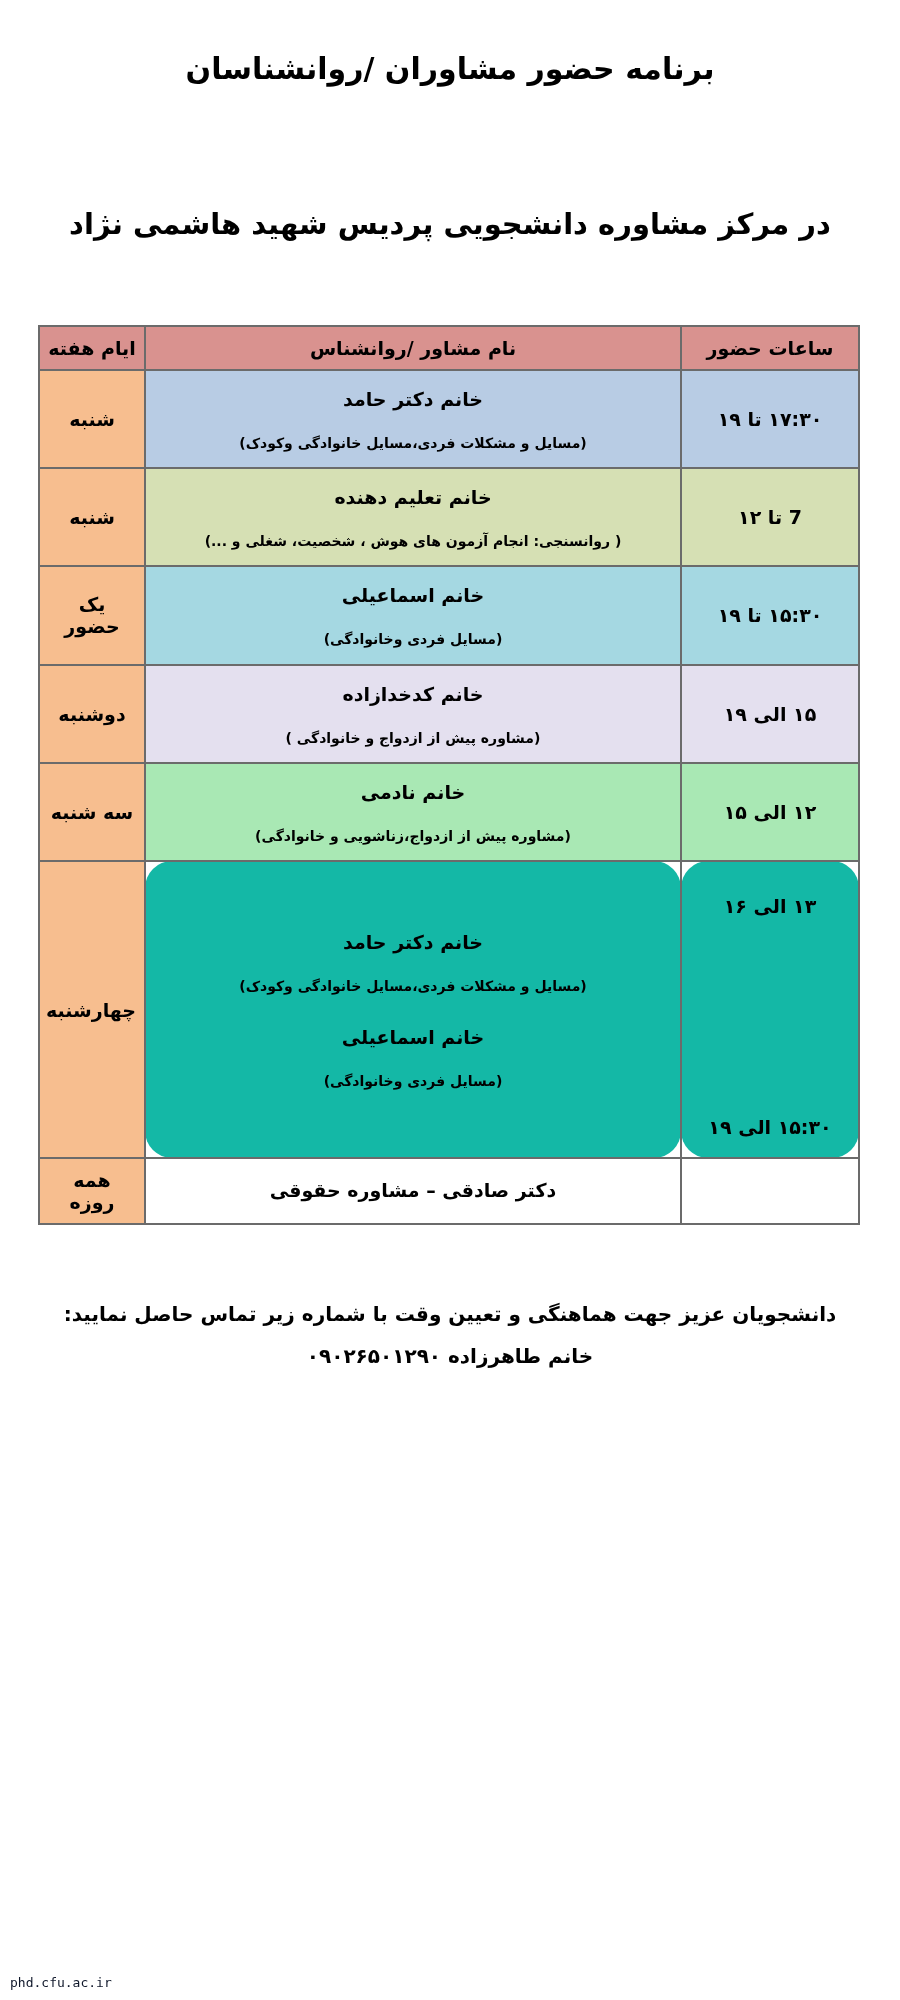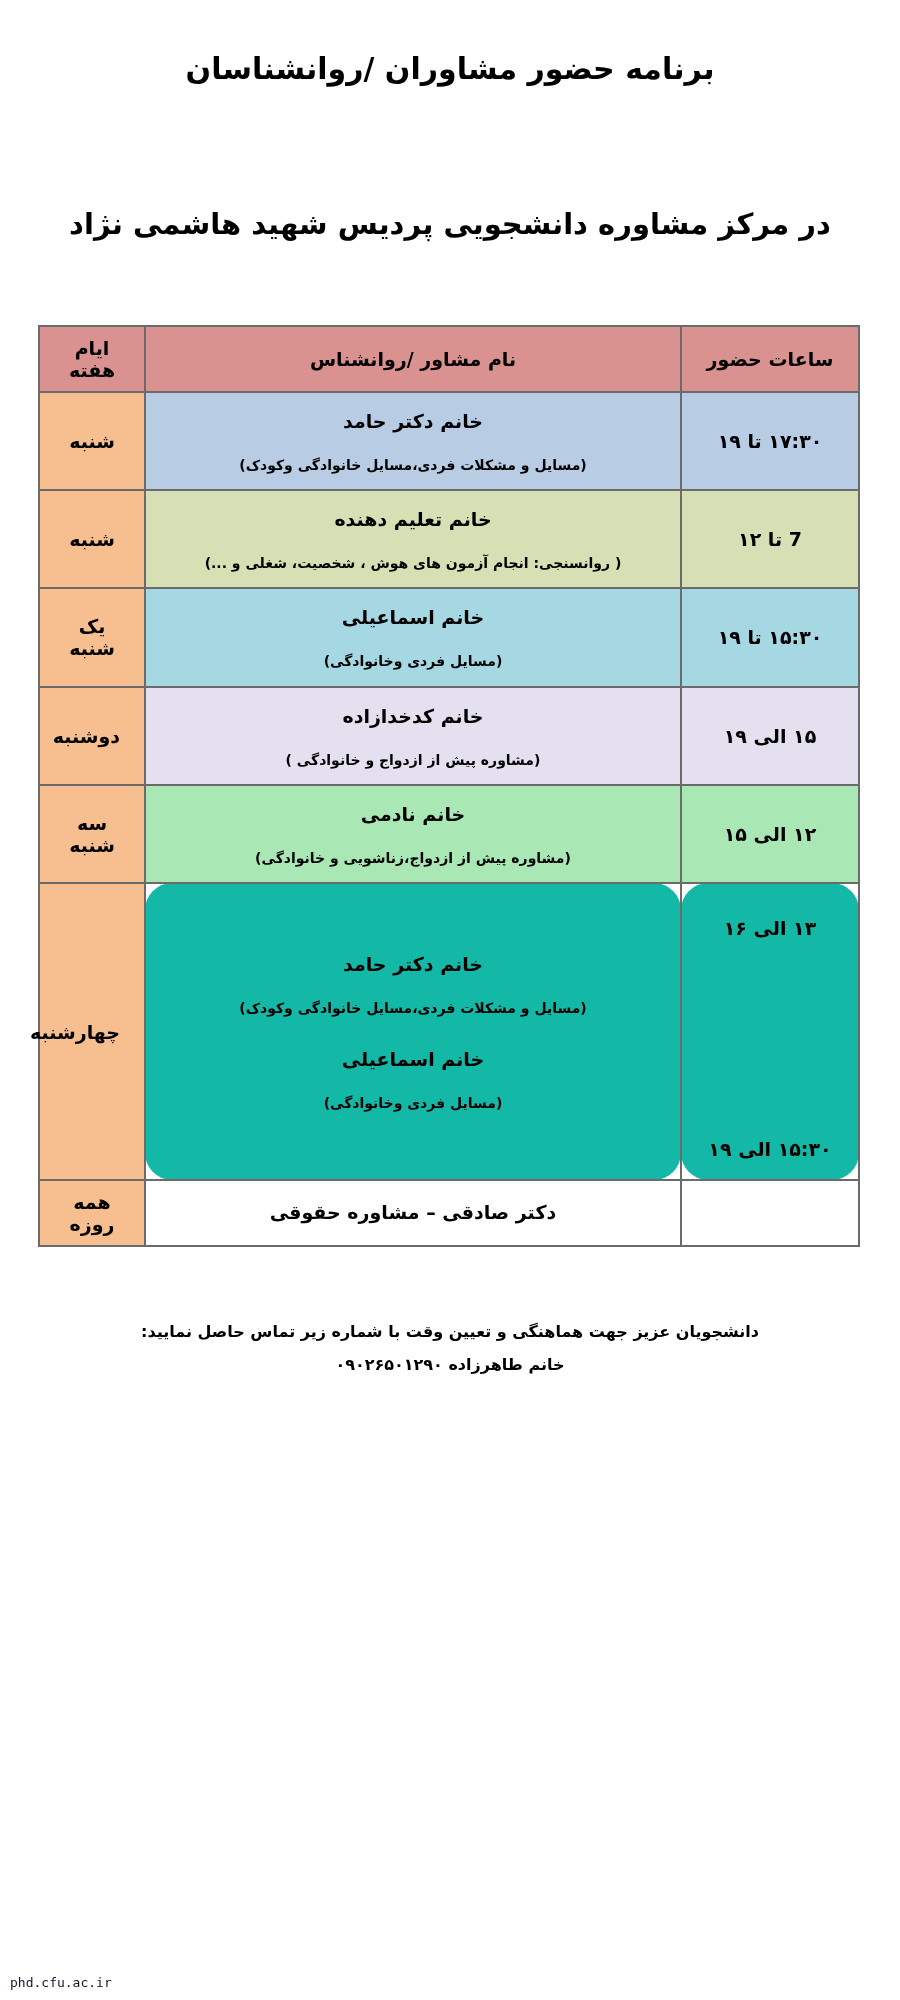--- a/index.html
+++ b/index.html
@@ -52,21 +52,21 @@
   table.sched col.c-name  { width: 536px; }
   table.sched col.c-day   { width: 106px; }
 
   table.sched th, table.sched td {
     border: 2px solid #6b6b6b;
     text-align: center;
     vertical-align: middle;
     font-size: 19px;
     font-weight: bold;
     color: #000;
-    padding: 10px 24px;
+    padding: 10px 8px;
     margin-top: 20px;
   }
   thead th {
     background: #d9928f;
     font-size: 19px;
     padding: 16px 6px;
   }
   td.day {
     background: #f7be8f;
     font-size: 19px;
@@ -99,21 +99,21 @@
   .row-6 td.hours { vertical-align: bottom; padding-bottom: 14px; }
   .row-6 td.hours .h-top { display: block; margin-top: 18px; }
   .row-6 td.hours .h-bot { display: block; margin-top: 188px; }
 
   .footer {
     text-align: center;
     margin-top: 68px;
     padding: 0 40px;
   }
   .footer .f-line {
-    font-size: 16px;
+    font-size: 20px;
     font-weight: bold;
     color: #000;
     line-height: 2.1;
   }
   .watermark {
     position: absolute;
     left: 10px;
     bottom: 10px;
     font-size: 13px;
     color: #0f172a;
@@ -163,21 +163,21 @@
           </td>
           <td class="day">شنبه</td>
         </tr>
 
         <tr class="row-3">
           <td class="hours">۱۵:۳۰ تا ۱۹</td>
           <td class="name">
             <span>خانم اسماعیلی</span>
             <span class="sub">(مسایل فردی وخانوادگی)</span>
           </td>
-          <td class="day">یک شنبه</td>
+          <td class="day">یک حضور</td>
         </tr>
 
         <tr class="row-4">
           <td class="hours">۱۵ الی ۱۹</td>
           <td class="name">
             <span>خانم کدخدازاده</span>
             <span class="sub">(مشاوره پیش از ازدواج و خانوادگی )</span>
           </td>
           <td class="day">دوشنبه</td>
         </tr>

